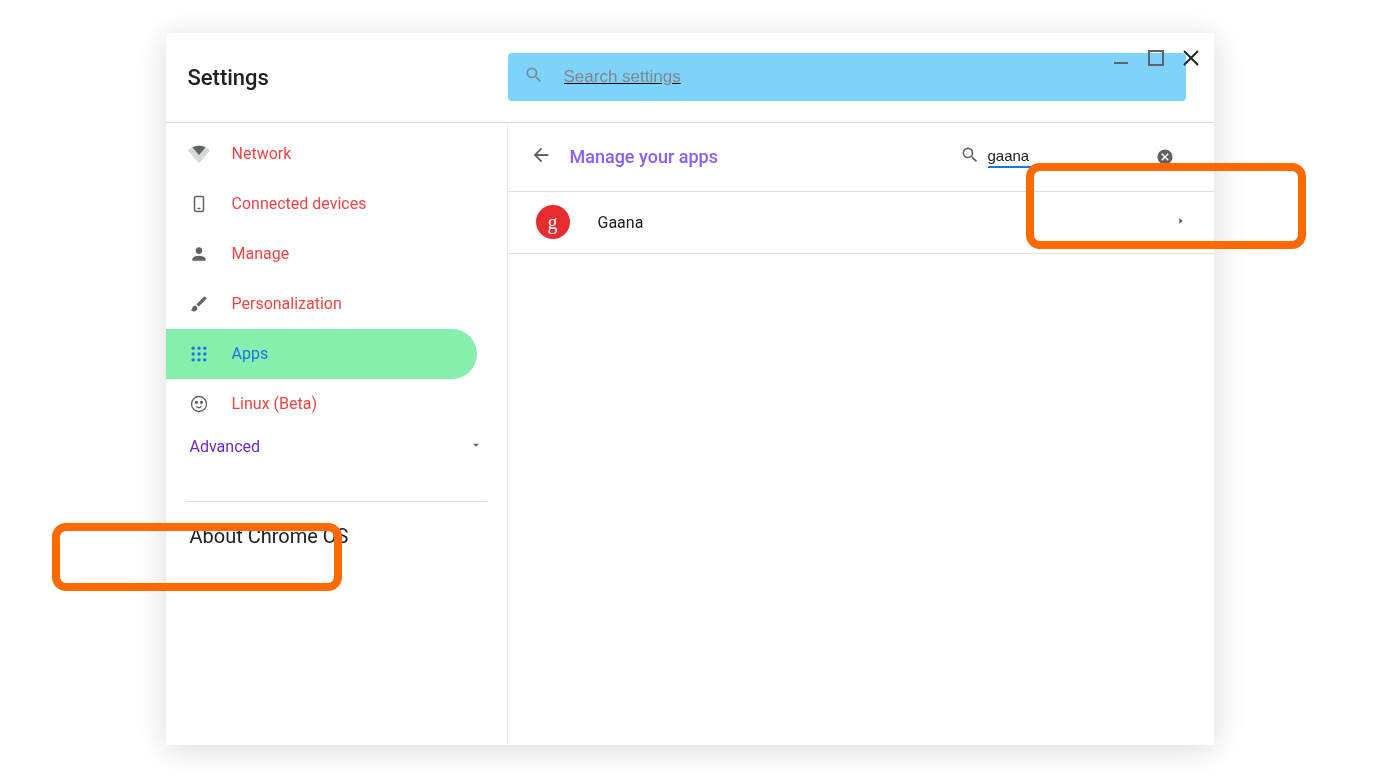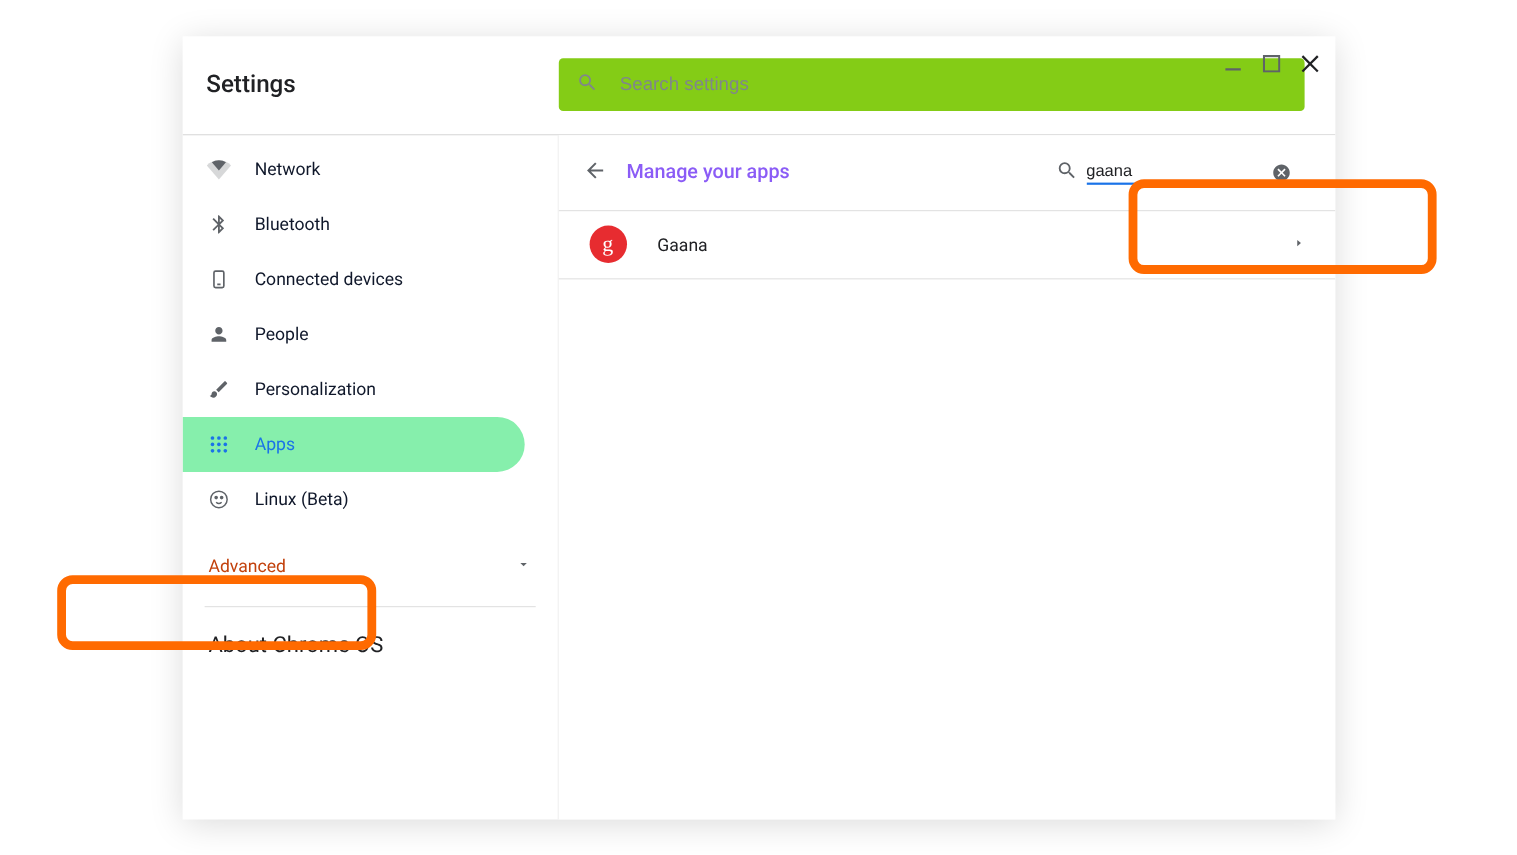--- a/index.html
+++ b/index.html
@@ -44,26 +44,27 @@
 .header-title {
   font-size: 22px;
   font-weight: 500;
   color: #202124;
   width: 320px;
 }
 .search-global {
   flex: 1;
   max-width: 850px;
   height: 48px;
-  background: #84cc16;
+  background: #7dd3fc;
   border-radius: 4px;
   display: flex;
   align-items: center;
   padding: 0 16px;
   margin-right: 28px;
+  text-decoration: underline;
 }
 .search-global svg { flex-shrink: 0; }
 .search-global input {
   border: none;
   background: transparent;
   outline: none;
   font-size: 17px;
   margin-left: 20px;
   color: #202124;
   flex: 1;
@@ -86,37 +87,37 @@
   display: flex;
   align-items: center;
   height: 50px;
   padding-left: 22px;
   gap: 22px;
   color: #5f6368;
   font-size: 16px;
   cursor: pointer;
   position: relative;
 }
-.side-item .label { color: #0f172a; font-weight: 400; }
+.side-item .label { color: #ef4444; font-weight: 400; }
 .side-item.active {
   background: #86efac;
   border-radius: 0 25px 25px 0;
   margin-right: 30px;
 }
 .side-item.active .label { color: #1a73e8; }
 .side-item.active svg { color: #1a73e8; }
 .side-item svg { color: #5f6368; flex-shrink: 0; }
 .icon-box { width: 22px; display:flex; justify-content:center; }
 .advanced-row {
   display: flex;
-  align-items: center;
+  align-items: flex-start;
   justify-content: space-between;
   height: 56px;
   padding: 0 24px;
-  color: #c2410c;
+  color: #6d28d9;
   font-size: 16px;
   cursor: pointer;
   margin-top: 8px;
 }
 .advanced-row svg { color: #5f6368; }
 .sidebar-divider {
   border-top: 1px solid #e0e0e0;
   margin: 8px 20px 0 20px;
 }
 .about-row {
@@ -251,46 +252,38 @@
       <div class="side-item">
         <span class="icon-box">
           <svg width="22" height="22" viewBox="0 0 24 24" fill="#5f6368">
               <path d="M12 3C7 3 2.7 5 0 8.1L12 22 24 8.1C21.3 5 17 3 12 3z" opacity="0.25"></path>
               <path d="M12 3C9.4 3 7 3.7 5 5l7 8 7-8c-2-1.3-4.4-2-7-2z"></path>
             </svg>
         </span>
         <span class="label">Network</span>
       </div>
 
-      <div class="side-item">
-        <span class="icon-box">
-          <svg width="20" height="20" viewBox="0 0 24 24" fill="#5f6368">
-              <path d="M17.71 7.71L12 2h-1v7.59L6.41 5 5 6.41 10.59 12 5 17.59 6.41 19 11 14.41V22h1l5.71-5.71L13.41 12l4.3-4.29zM13 5.83l1.88 1.88L13 9.59V5.83zm1.88 10.46L13 18.17v-3.76l1.88 1.88z"></path>
-            </svg>
-        </span>
-        <span class="label">Bluetooth</span>
-      </div>
 
       <div class="side-item">
         <span class="icon-box">
           <svg width="18" height="22" viewBox="0 0 24 24" fill="none" stroke="#5f6368" stroke-width="2">
               <rect x="6" y="2" width="12" height="20" rx="2"></rect>
               <line x1="10" y1="18" x2="14" y2="18"></line>
             </svg>
         </span>
         <span class="label">Connected devices</span>
       </div>
 
       <div class="side-item">
         <span class="icon-box">
           <svg width="20" height="20" viewBox="0 0 24 24" fill="#5f6368">
               <path d="M12 12c2.21 0 4-1.79 4-4s-1.79-4-4-4-4 1.79-4 4 1.79 4 4 4zm0 2c-2.67 0-8 1.34-8 4v2h16v-2c0-2.66-5.33-4-8-4z"></path>
             </svg>
         </span>
-        <span class="label">People</span>
+        <span class="label">Manage</span>
       </div>
 
 
       <div class="side-item">
         <span class="icon-box">
           <svg width="20" height="20" viewBox="0 0 24 24" fill="#5f6368">
               <path d="M7 14c-1.66 0-3 1.34-3 3 0 1.31-1.16 2-2 2 .92 1.22 2.49 2 4 2 2.21 0 4-1.79 4-4 0-1.66-1.34-3-3-3zm13.71-9.37l-1.34-1.34a.996.996 0 00-1.41 0L9 12.25 11.75 15l8.96-8.96a.996.996 0 000-1.41z"></path>
             </svg>
         </span>
         <span class="label">Personalization</span>

